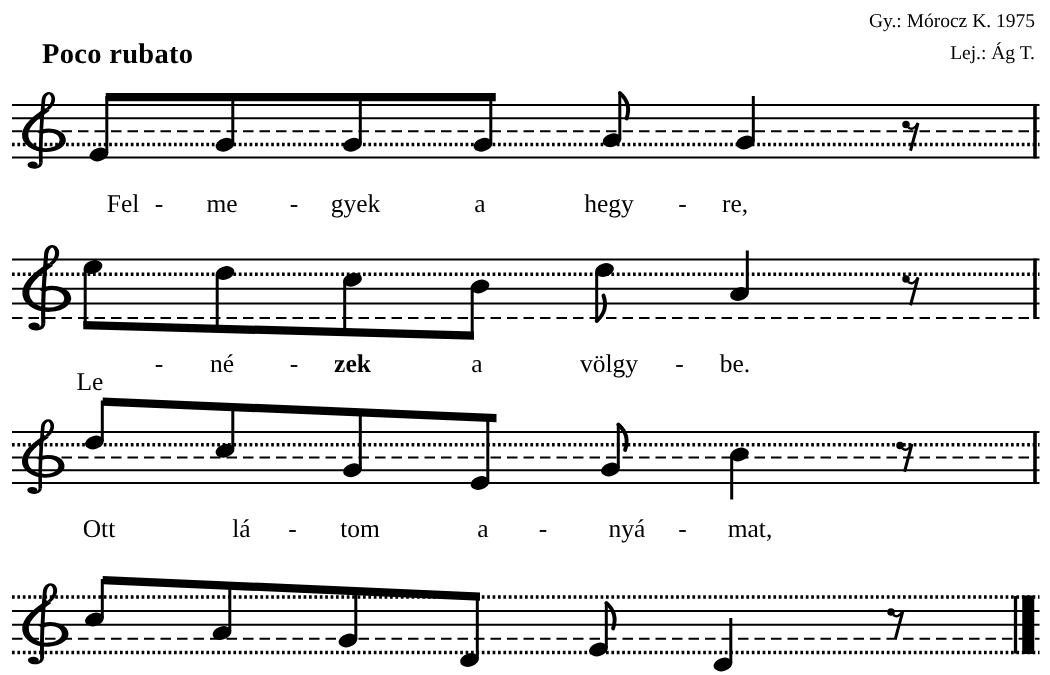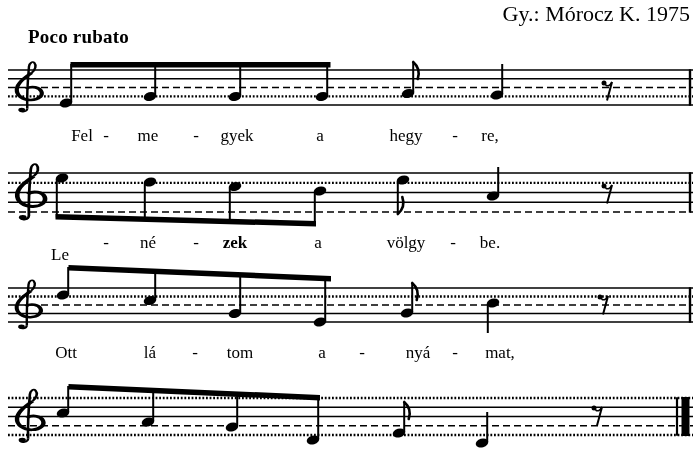--- a/index.html
+++ b/index.html
@@ -2,32 +2,33 @@
 <html><head>
 <meta charset="utf-8">
 <style>
   html,body{margin:0;padding:0;background:#ffffff;}
   body{width:700px;height:450px;position:relative;overflow:hidden;
        font-family:"Liberation Serif", serif;color:#000;}
   .stage{position:absolute;inset:0;width:700px;height:450px;}
   .tempo{position:absolute;left:28px;top:26px;font-size:19px;font-weight:bold;
          letter-spacing:0.2px;}
   .credits{position:absolute;right:10px;top:3px;text-align:right;
-           font-size:22px;line-height:21px;}
+           font-size:13px;line-height:21px;}
   #notation{position:absolute;left:0;top:0;}
   .syll{position:absolute;transform:translateX(-50%);font-size:17px;
         white-space:nowrap;}
 </style>
 </head>
 <body>
 
 <div class="stage">
   <div class="tempo">Poco rubato</div>
   <div class="credits">
     <div>Gy.: Mórocz K. 1975</div>
+    <div>Lej.: Ág T.</div>
   </div>
   <svg id="notation" width="700" height="450">
       <g>
         <line x1="8" y1="70" x2="693" y2="70" stroke="#000000" stroke-width="1.4"></line>
         <line x1="8" y1="78.8" x2="693" y2="78.8" stroke="#000000" stroke-width="1.4"></line>
         <line x1="8" y1="87.5" x2="693" y2="87.5" stroke="#000000" stroke-width="1.4" stroke-dasharray="7,4"></line>
         <line x1="8" y1="96.3" x2="693" y2="96.3" stroke="#000000" stroke-width="2.3" stroke-dasharray="1.8,1.8"></line>
         <line x1="8" y1="105" x2="693" y2="105" stroke="#000000" stroke-width="1.4"></line>
         <line x1="690" y1="69.3" x2="690" y2="105.7" stroke="#000000" stroke-width="2.4"></line>
         <g transform="translate(13,58.33333333333333) scale(0.9510869565217392,0.5833333333333334)" fill="none" stroke="#000000">
@@ -170,21 +171,21 @@
       <span class="syll" style="left: 60px; top: 245px; font-family: Liberation Serif, serif;">Le</span>
       <span class="syll" style="left: 106px; top: 233px;">-</span>
       <span class="syll" style="left: 148px; top: 233px;">né</span>
       <span class="syll" style="left: 196px; top: 233px;">-</span>
       <span class="syll" style="left: 235px; top: 233px; font-weight: bold;">zek</span>
       <span class="syll" style="left: 318px; top: 233px;">a</span>
       <span class="syll" style="left: 406px; top: 233px;">völgy</span>
       <span class="syll" style="left: 453px; top: 233px;">-</span>
       <span class="syll" style="left: 490px; top: 233px;">be.</span>
       <span class="syll" style="left: 66px; top: 343px;">Ott</span>
-      <span class="syll" style="left: 150px; top: 343px;">lá</span>
+      <span class="syll" style="left: 161px; top: 343px;">lá</span>
       <span class="syll" style="left: 195px; top: 343px;">-</span>
       <span class="syll" style="left: 240px; top: 343px;">tom</span>
       <span class="syll" style="left: 322px; top: 343px;">a</span>
       <span class="syll" style="left: 362px; top: 343px;">-</span>
       <span class="syll" style="left: 408px; top: 343px; margin-left: 10px;">nyá</span>
       <span class="syll" style="left: 455px; top: 343px;">-</span>
       <span class="syll" style="left: 500px; top: 343px;">mat,</span>
     </div>
 </div>
 

